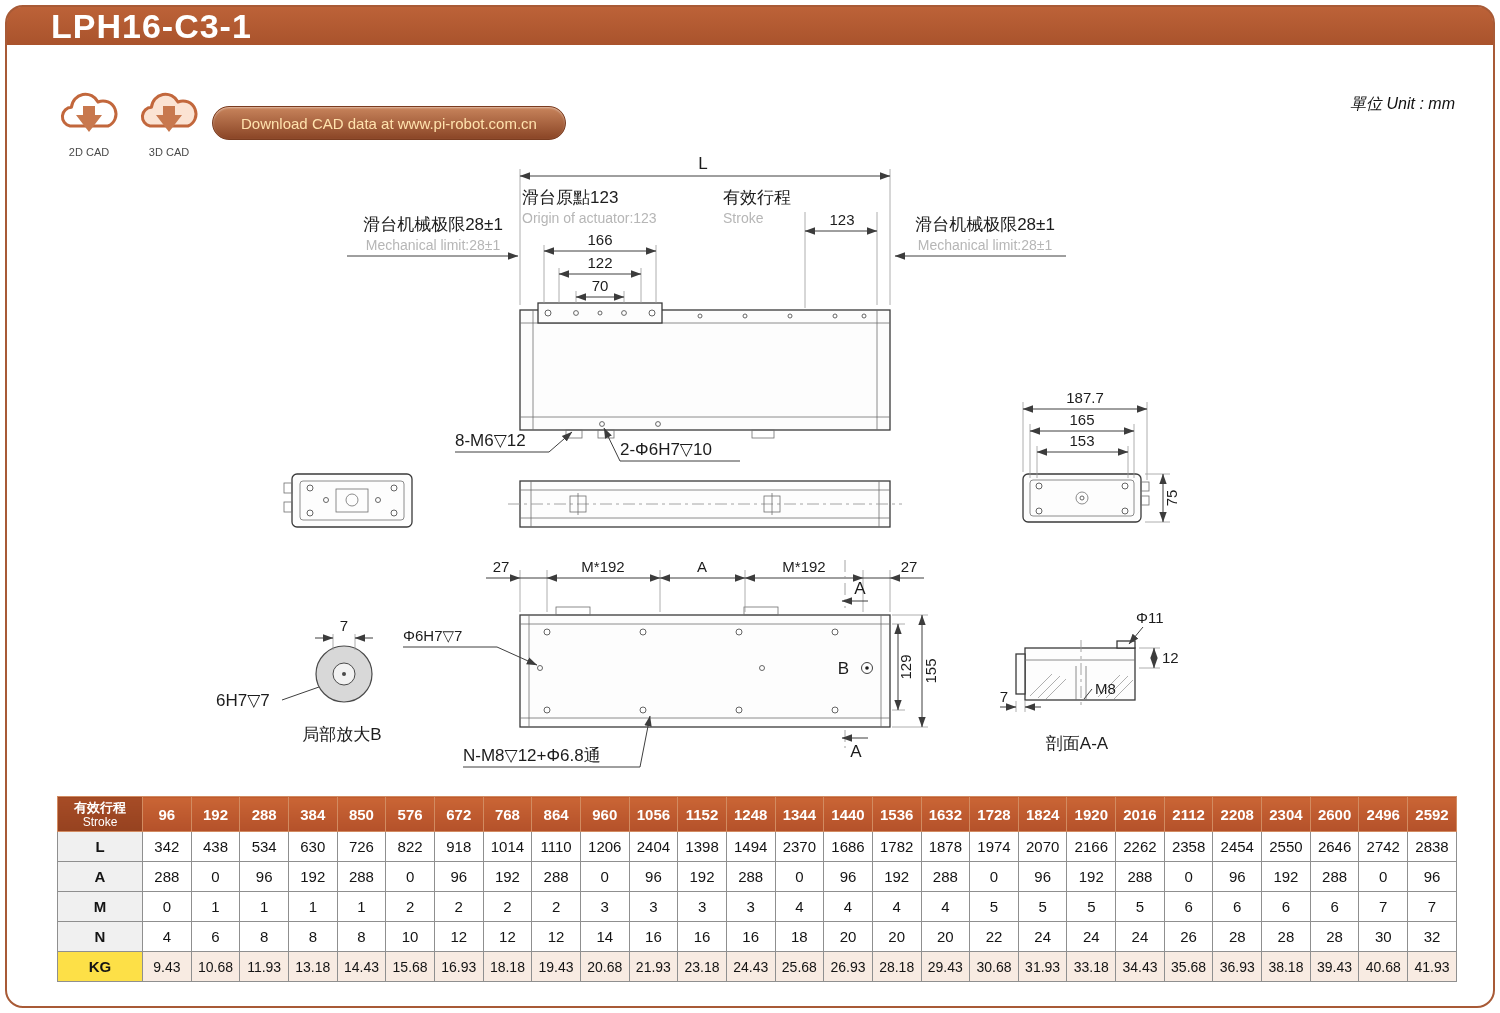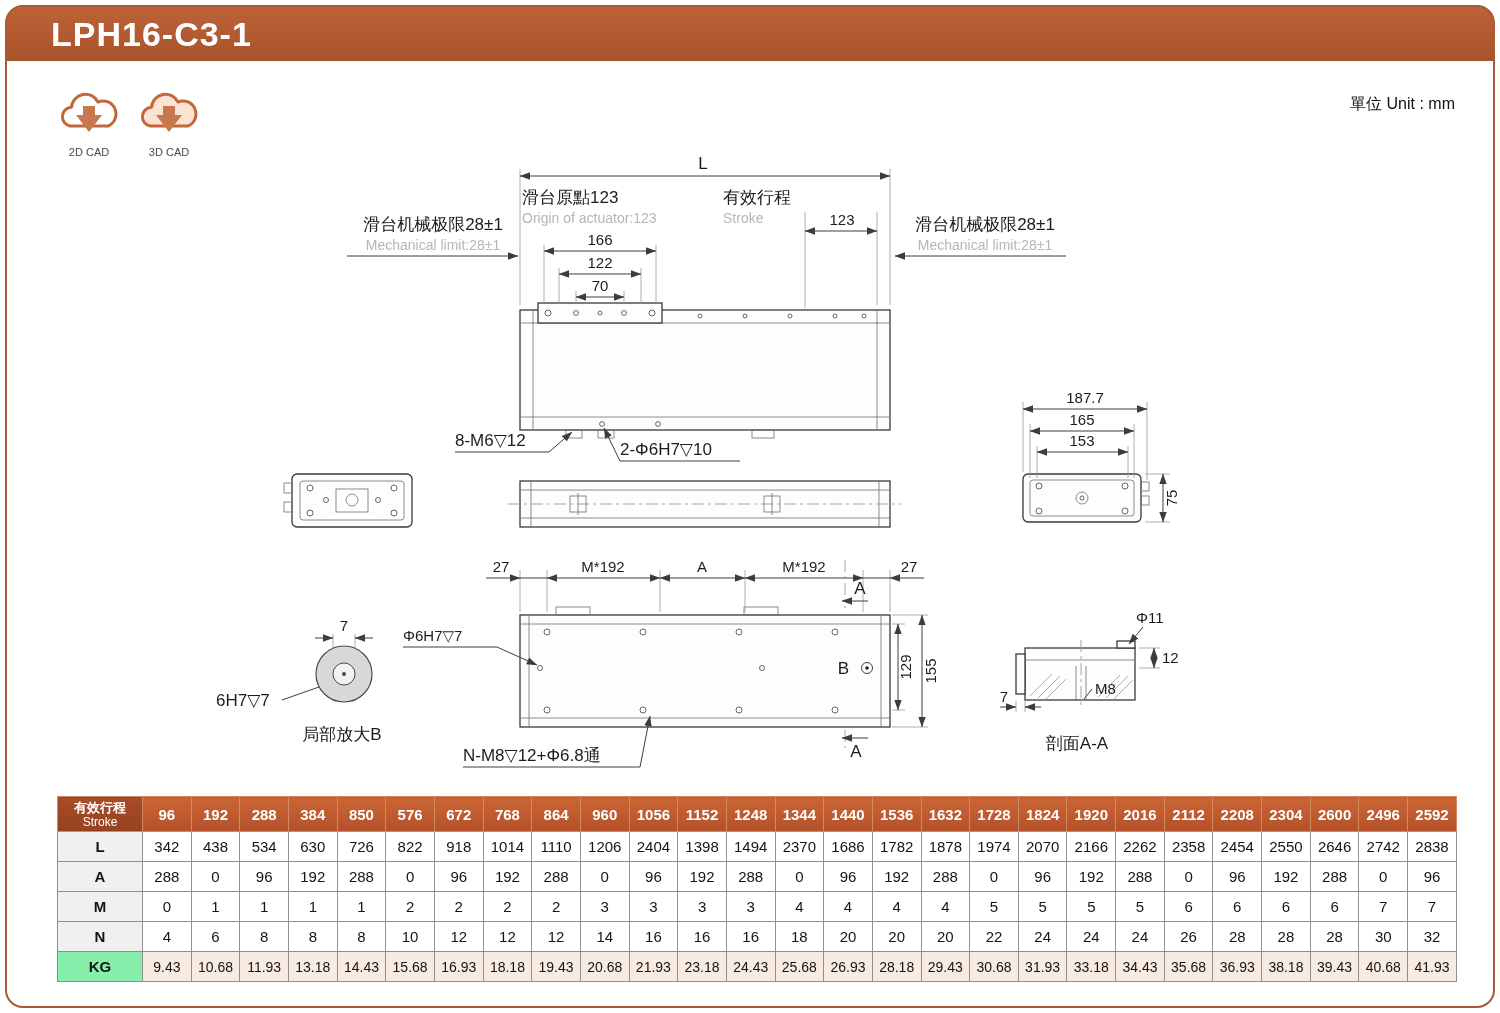--- a/index.html
+++ b/index.html
@@ -1,23 +1,23 @@
 <!DOCTYPE html>
 <html><head>
 <meta charset="utf-8">
 <style>
   html,body{margin:0;padding:0;width:1500px;height:1013px;background:#fff;
     font-family:"Liberation Sans",sans-serif;position:relative;overflow:hidden;}
   .frame{position:absolute;inset:5px;border:2.5px solid #a85a36;border-radius:18px;
     pointer-events:none;z-index:40;}
-  .header{position:absolute;left:7px;top:7px;right:7px;height:54px;
+  .header{position:absolute;left:7px;top:7px;right:7px;height:38px;
     border-radius:14px 14px 0 0;background:linear-gradient(180deg,#bc6238,#a9532c);
     display:flex;align-items:center;padding-left:44px;box-sizing:border-box;z-index:1;}
   .title{color:#fff;font-size:34px;font-weight:bold;letter-spacing:1px;}
-  .unit{position:absolute;top:94px;right:45px;font-size:16px;color:#111;z-index:2;}
+  .unit{position:absolute;top:94px;right:45px;font-size:16px;color:#111;z-index:2;font-style:italic;}
   .cad-area{position:absolute;left:52px;top:86px;display:flex;align-items:flex-start;z-index:2;}
   .cad-item{width:74px;text-align:center;margin-right:6px;cursor:pointer;}
   .cad-label{font-size:11px;color:#4a4a4a;margin-top:4px;text-align:center;}
   .dl-btn{margin-top:20px;height:32px;border-radius:17px;
     background:linear-gradient(180deg,#c8845c,#8a4526);border:1px solid #7a3c20;
     color:#ffe2ad;font-size:15px;display:flex;align-items:center;padding:0 28px;
     box-shadow:inset 0 1px 2px rgba(255,255,255,.45);cursor:pointer;white-space:nowrap;}
   .drawing{position:absolute;left:0;top:0;z-index:2;pointer-events:none;}
   .drawing .b{fill:#fdfdfd;stroke:#3a3a3a;stroke-width:1.3;}
   .drawing .i{fill:none;stroke:#6f6f6f;stroke-width:0.8;}
@@ -32,21 +32,21 @@
   table.spec{width:100%;border-collapse:collapse;table-layout:fixed;}
   .spec th,.spec td{border:1px solid #8f8f8f;text-align:center;padding:0;overflow:hidden;}
   .spec th{background:linear-gradient(180deg,#ca6535,#b4512a);color:#fff;font-size:15px;
     font-weight:bold;height:34px;border-color:#d28b61;}
   .spec th.corner{background:linear-gradient(180deg,#a74c26,#964220);width:84px;}
   .spec th.corner .cnl{font-size:13px;font-weight:bold;line-height:15px;}
   .spec th.corner .enl{font-size:12px;font-weight:normal;line-height:14px;}
   .spec td{height:29px;font-size:15px;background:#fff;color:#141414;}
   .spec td.rowlabel{font-weight:bold;background:#f0f0f0;}
   .spec tr.kg td{background:#f8ebe2;font-size:14px;}
-  .spec tr.kg td.rowlabel{background:#86efac;font-size:15px;}
+  .spec tr.kg td.rowlabel{background:#fde047;font-size:15px;}
 </style>
 </head>
 <body>
 
 <div class="header">
   <span class="title">LPH16-C3-1</span>
 </div>
 
 <div class="unit">單位 Unit : mm</div>
 
@@ -57,20 +57,23 @@
       <polygon points="27,20 39,20 39,29 46,29 33,46 20,29 27,29" fill="#c8784e"></polygon>
     </svg>
     <div class="cad-label">2D CAD</div>
   </div>
   <div class="cad-item">
     <svg width="66" height="52" viewBox="0 0 66 52">
       <path d="M14 40 A9.5 9.5 0 0 1 15.5 21.2 A14 14 0 0 1 42 16 A13 13 0 0 1 52 40 Z" fill="#fbe3d3" stroke="#c2673c" stroke-width="3" stroke-linejoin="round"></path>
       <polygon points="27,20 39,20 39,29 46,29 33,46 20,29 27,29" fill="#c8784e"></polygon>
     </svg>
     <div class="cad-label">3D CAD</div>
+  </div>
+  <div class="dl-btn">
+    <span>Download CAD data at www.pi-robot.com.cn</span>
   </div>
 </div>
 
 <svg class="drawing" width="1500" height="1013" viewBox="0 0 1500 1013">
   <defs>
     <marker id="arr" viewBox="0 0 10 8" refX="9.3" refY="4" markerWidth="11" markerHeight="8.8" orient="auto-start-reverse">
       <path d="M0,0.6 L9.6,4 L0,7.4 Z" fill="#3c3c3c"></path>
     </marker>
   </defs>
 

